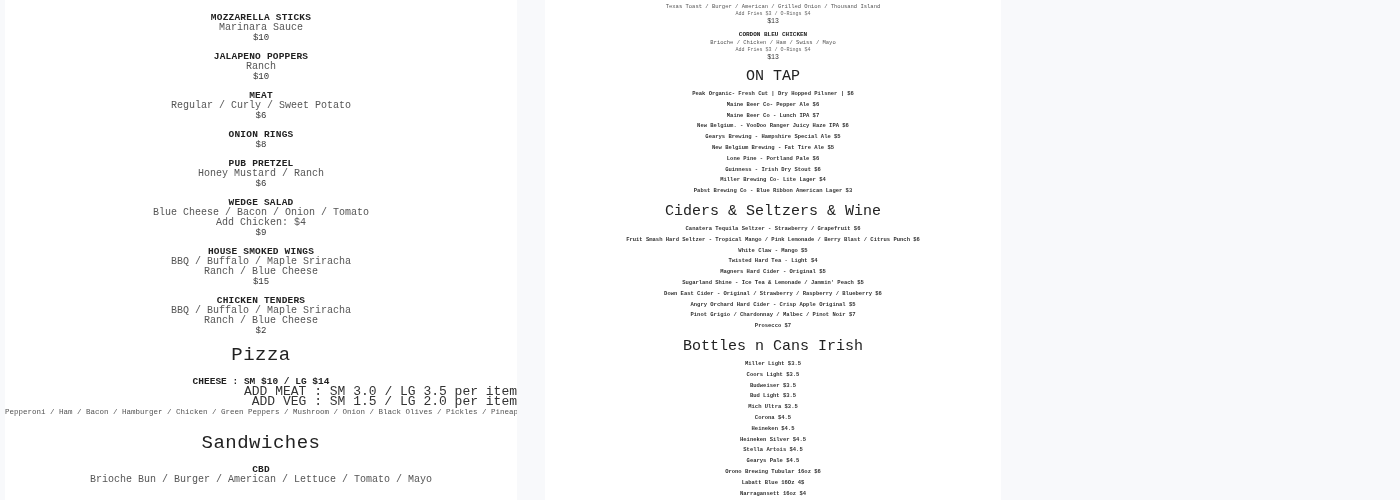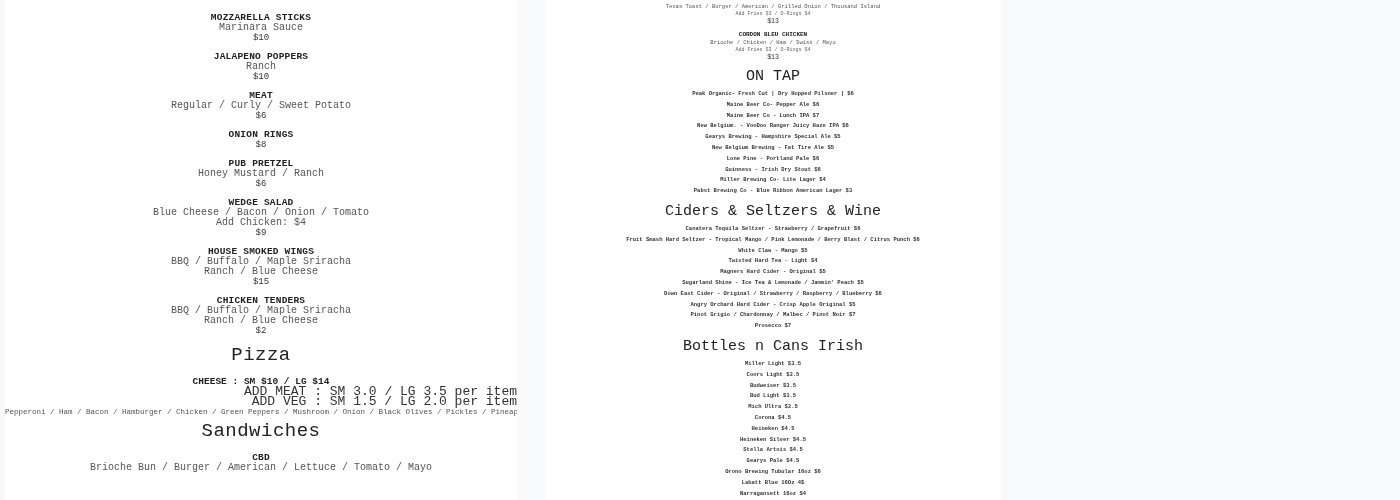--- a/index.html
+++ b/index.html
@@ -79,21 +79,21 @@
       <div class="item-desc">Ranch / Blue Cheese</div>
       <div class="item-price">$2</div>
     </div>
 
     <div class="section-title">Pizza</div>
     <div class="pizza-main">CHEESE : SM $10 / LG $14</div>
     <div class="pizza-sub">ADD MEAT : SM 3.0 / LG 3.5 per item</div>
     <div class="pizza-sub">ADD VEG : SM 1.5 / LG 2.0 per item</div>
     <div class="pizza-toppings">Pepperoni / Ham / Bacon / Hamburger / Chicken / Green Peppers / Mushroom / Onion / Black Olives / Pickles / Pineapple</div>
 
-    <div class="section-title" style="margin-top:2px;">Sandwiches</div>
+    <div class="section-title" style="margin-top:14px;">Sandwiches</div>
     <div class="item">
       <div class="item-name">CBD</div>
       <div class="item-desc">Brioche Bun / Burger / American / Lettuce / Tomato / Mayo</div>
     </div>
   </div>
 </div>
 
 <div class="panel" id="right-panel">
   <div class="col" style="margin-top:-5px;">
     <div class="item" style="margin-bottom:5px;">

